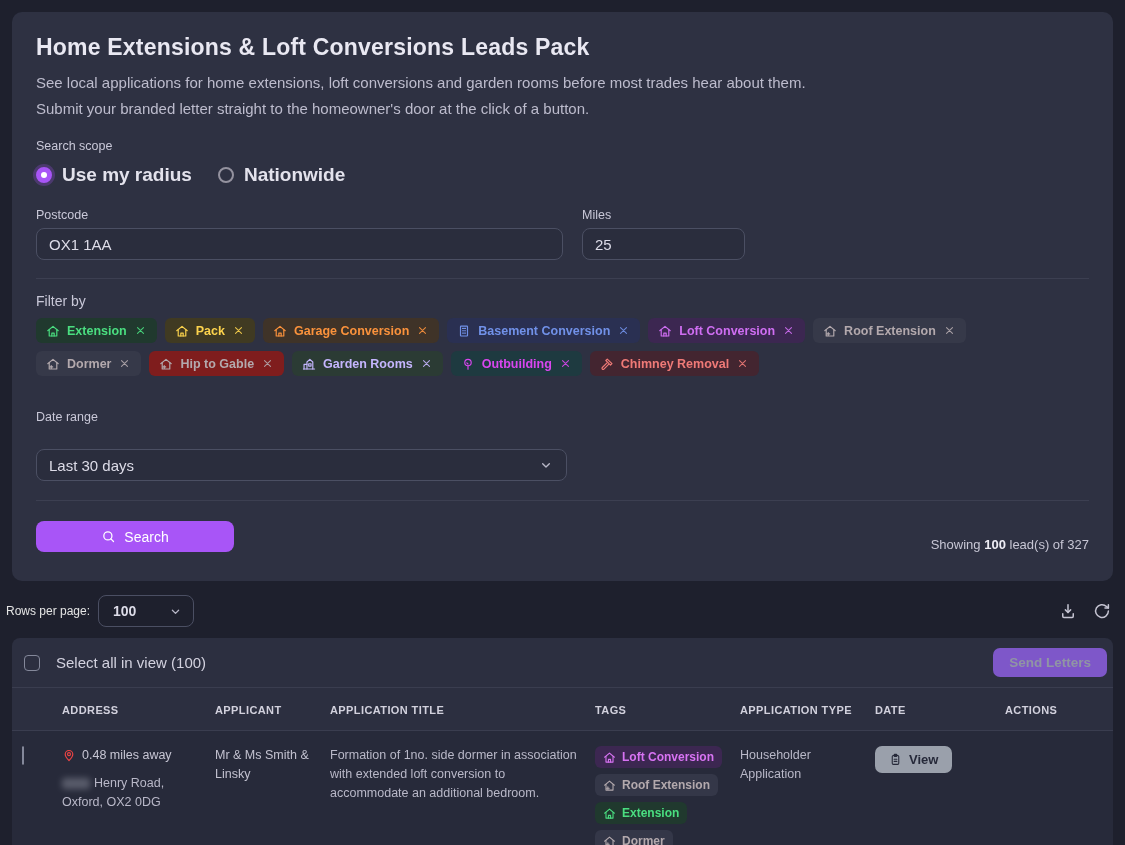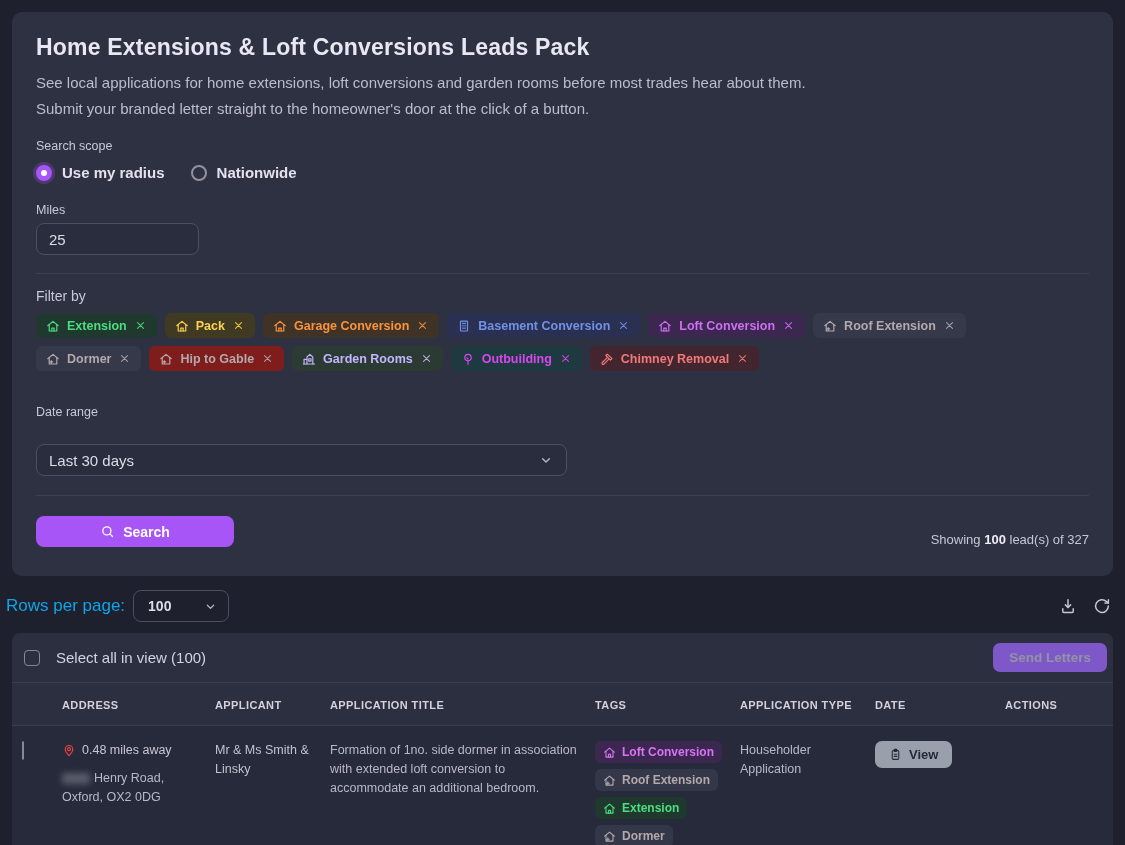--- a/index.html
+++ b/index.html
@@ -12,48 +12,48 @@
   .page-title { color:#e9e8f2; font-size:23px; font-weight:700; margin-top:10px; letter-spacing:.2px; }
   .sub { color:#bdbccd; font-size:15px; margin-top:13px; }
   .sub + .sub { margin-top:9px; }
   .small-label { color:#c9c8d8; font-size:12.5px; margin-top:22px; }
   .radio-row { display:flex; align-items:center; gap:26px; margin-top:11px; }
   .radio-opt { display:flex; align-items:center; gap:10px; cursor:pointer; }
   .radio { width:16px; height:16px; border-radius:50%; border:2px solid #94929f; position:relative; }
   .radio.on { border-color:#a855f7; background:#a855f7; box-shadow:0 0 0 3px rgba(168,85,247,.25); }
   .radio.on::after { content:""; position:absolute; left:50%; top:50%; width:6px; height:6px;
     transform:translate(-50%,-50%); border-radius:50%; background:#fff; }
-  .radio-label { color:#e3e2ec; font-size:15px; font-weight:600; }
+  .radio-label { color:#e3e2ec; font-size:19px; font-weight:600; }
   .fields-row { display:flex; gap:19px; margin-top:22px; }
   .field label { display:block; color:#c9c8d8; font-size:12.5px; margin-bottom:6px; }
   .tb { background:#2a2d3d; border:1px solid #4b4f63; border-radius:8px; height:32px;
     color:#dddce8; font-size:15px; padding:0 12px; width:100%;
     font-family:"Liberation Sans", sans-serif; }
   .w-postcode { width:527px; } .w-miles { width:163px; }
   .hr { border:none; border-top:1px solid #3c3f51; margin-top:18px; }
   .section-label { color:#c9c8d8; font-size:14px; }
   .mt14 { margin-top:14px; } .mt34 { margin-top:34px; }
   .tags-wrap { display:flex; flex-wrap:wrap; gap:8px; margin-top:9px; max-width:1000px; }
   .ftag { display:inline-flex; align-items:center; gap:7px; height:25px; padding:0 10px;
     border-radius:6px; font-size:12.5px; font-weight:700; }
   .ftag .x { display:inline-flex; cursor:pointer; opacity:.9; }
   .select { background:#2a2d3d; border:1px solid #4b4f63; border-radius:8px; height:32px;
     display:flex; align-items:center; justify-content:space-between; padding:0 12px;
     color:#dddce8; font-size:15px; cursor:pointer; }
   .w-date { width:531px; margin-top:25px; }
   .card-footer { display:flex; align-items:flex-end; justify-content:space-between; margin-top:20px; }
   .search-btn { display:inline-flex; align-items:center; justify-content:center; gap:8px;
     width:198px; height:31px; background:#a855f7; border:none; border-radius:8px;
-    color:#fff; font-size:14px; font-weight:700; cursor:pointer; font-family:inherit; }
+    color:#fff; font-size:14px; font-weight:400; cursor:pointer; font-family:inherit; }
   .showing { color:#c7c6d4; font-size:13px; }
   .showing b { color:#eeedf5; }
 
   
   .toolbar { display:flex; align-items:center; margin:14px 14px 0 6px; }
-  .rpp-label { color:#0ea5e9; font-size:17px; }
+  .rpp-label { color:#e5e5e5; font-size:12px; }
   .rpp-select { width:96px; height:32px; margin-left:8px; background:transparent;
     border:1px solid #4b4f63; border-radius:8px; display:flex; align-items:center;
     justify-content:space-between; padding:0 10px 0 14px; color:#dddce8; font-size:14px;
     font-weight:700; cursor:pointer; }
   .toolbar-icons { margin-left:auto; display:flex; align-items:center; gap:16px; color:#c5c4d2; }
   .tool-ic { cursor:pointer; display:inline-flex; }
 
   
   .table-card { margin:11px 12px 0; background:#2c2f40; border-radius:8px 8px 0 0; overflow:hidden; }
   .selbar { height:50px; display:flex; align-items:center; padding:0 6px 0 12px;
@@ -160,20 +160,24 @@
       <span class="radio on"></span>
       <span class="radio-label">Use my radius</span>
     </div>
     <div class="radio-opt">
       <span class="radio"></span>
       <span class="radio-label">Nationwide</span>
     </div>
   </div>
 
   <div class="fields-row">
+    <div class="field w-postcode">
+      <label>Postcode</label>
+      <input class="tb" value="OX1 1AA" style="">
+    </div>
     <div class="field w-miles">
       <label>Miles</label>
       <input class="tb" value="25" style="">
     </div>
   </div>
 
   <hr class="hr">
 
   <div class="section-label mt14">Filter by</div>
   <div class="tags-wrap">

